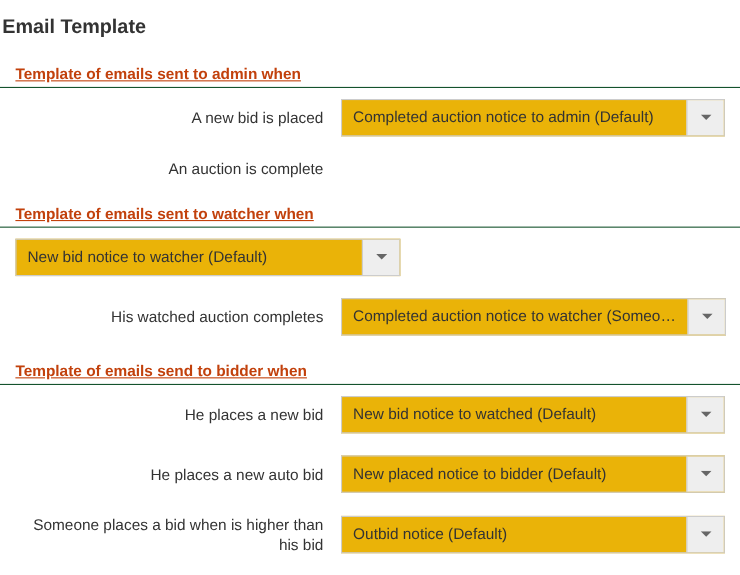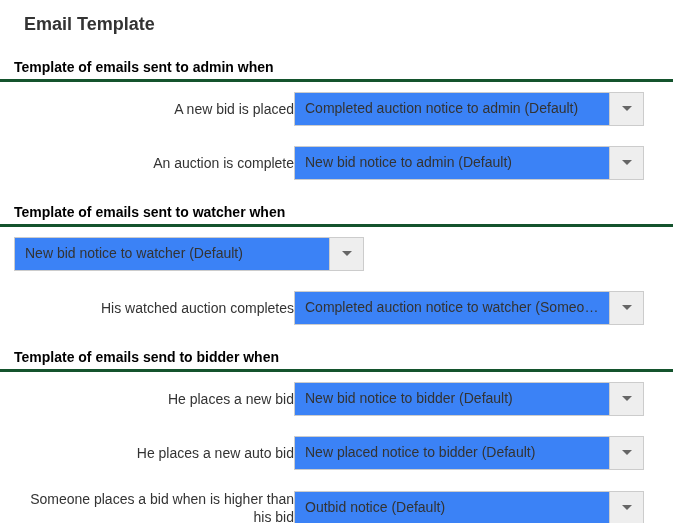--- a/index.html
+++ b/index.html
@@ -12,53 +12,54 @@
       font-size: 14px;
       color: #333;
       background: #fff;
       width: 673px;
       padding: 0;
     }
     .page-title {
       font-size: 18px;
       font-weight: 600;
       color: #333;
-      padding: 14px 14px 8px 24px;
+      padding: 14px 14px 8px 2px;
     }
     .section-header {
       font-size: 14px;
       font-weight: 700;
-      color: #000000;
+      color: #c2410c;
       padding: 8px 14px 4px 14px;
-      border-bottom: 3px solid #14532d;
+      border-bottom: 1px solid #14532d;
       margin-top: 6px;
+      text-decoration: underline;
     }
     .section-header.first {
       margin-top: 8px;
     }
     .field-row {
       display: flex;
       align-items: center;
       padding: 10px 14px;
-      gap: 0;
+      gap: 16px;
     }
     .field-label {
       width: 280px;
       text-align: right;
       color: #333;
       font-size: 14px;
       line-height: 1.3;
       flex-shrink: 0;
     }
     .select-wrap {
       display: flex;
       width: 350px;
       height: 34px;
       border: 1px solid #ccc;
-      background: #3b82f6;
+      background: #eab308;
       position: relative;
     }
     .select-value {
       flex: 1;
       padding: 7px 10px;
       color: #333;
       white-space: nowrap;
       overflow: hidden;
       text-overflow: ellipsis;
       font-size: 14px;
@@ -91,28 +92,20 @@
     <span class="select-btn">
         <svg viewBox="0 0 10 6">
           <path d="M0 0 L5 5 L10 0 Z" fill="#666"></path>
         </svg>
       </span>
   </div>
 </div>
 
 <div class="field-row">
   <div class="field-label">An auction is complete</div>
-  <div class="select-wrap">
-    <span class="select-value">New bid notice to admin (Default)</span>
-    <span class="select-btn">
-        <svg viewBox="0 0 10 6">
-          <path d="M0 0 L5 5 L10 0 Z" fill="#666"></path>
-        </svg>
-      </span>
-  </div>
 </div>
 
 <div class="section-header">Template of emails sent to watcher when</div>
 
 <div class="field-row">
   <div class="select-wrap">
     <span class="select-value">New bid notice to watcher (Default)</span>
     <span class="select-btn">
         <svg viewBox="0 0 10 6">
           <path d="M0 0 L5 5 L10 0 Z" fill="#666"></path>
@@ -131,21 +124,21 @@
         </svg>
       </span>
   </div>
 </div>
 
 <div class="section-header">Template of emails send to bidder when</div>
 
 <div class="field-row">
   <div class="field-label">He places a new bid</div>
   <div class="select-wrap">
-    <span class="select-value">New bid notice to bidder (Default)</span>
+    <span class="select-value">New bid notice to watched (Default)</span>
     <span class="select-btn">
         <svg viewBox="0 0 10 6">
           <path d="M0 0 L5 5 L10 0 Z" fill="#666"></path>
         </svg>
       </span>
   </div>
 </div>
 
 <div class="field-row">
   <div class="field-label">He places a new auto bid</div>

